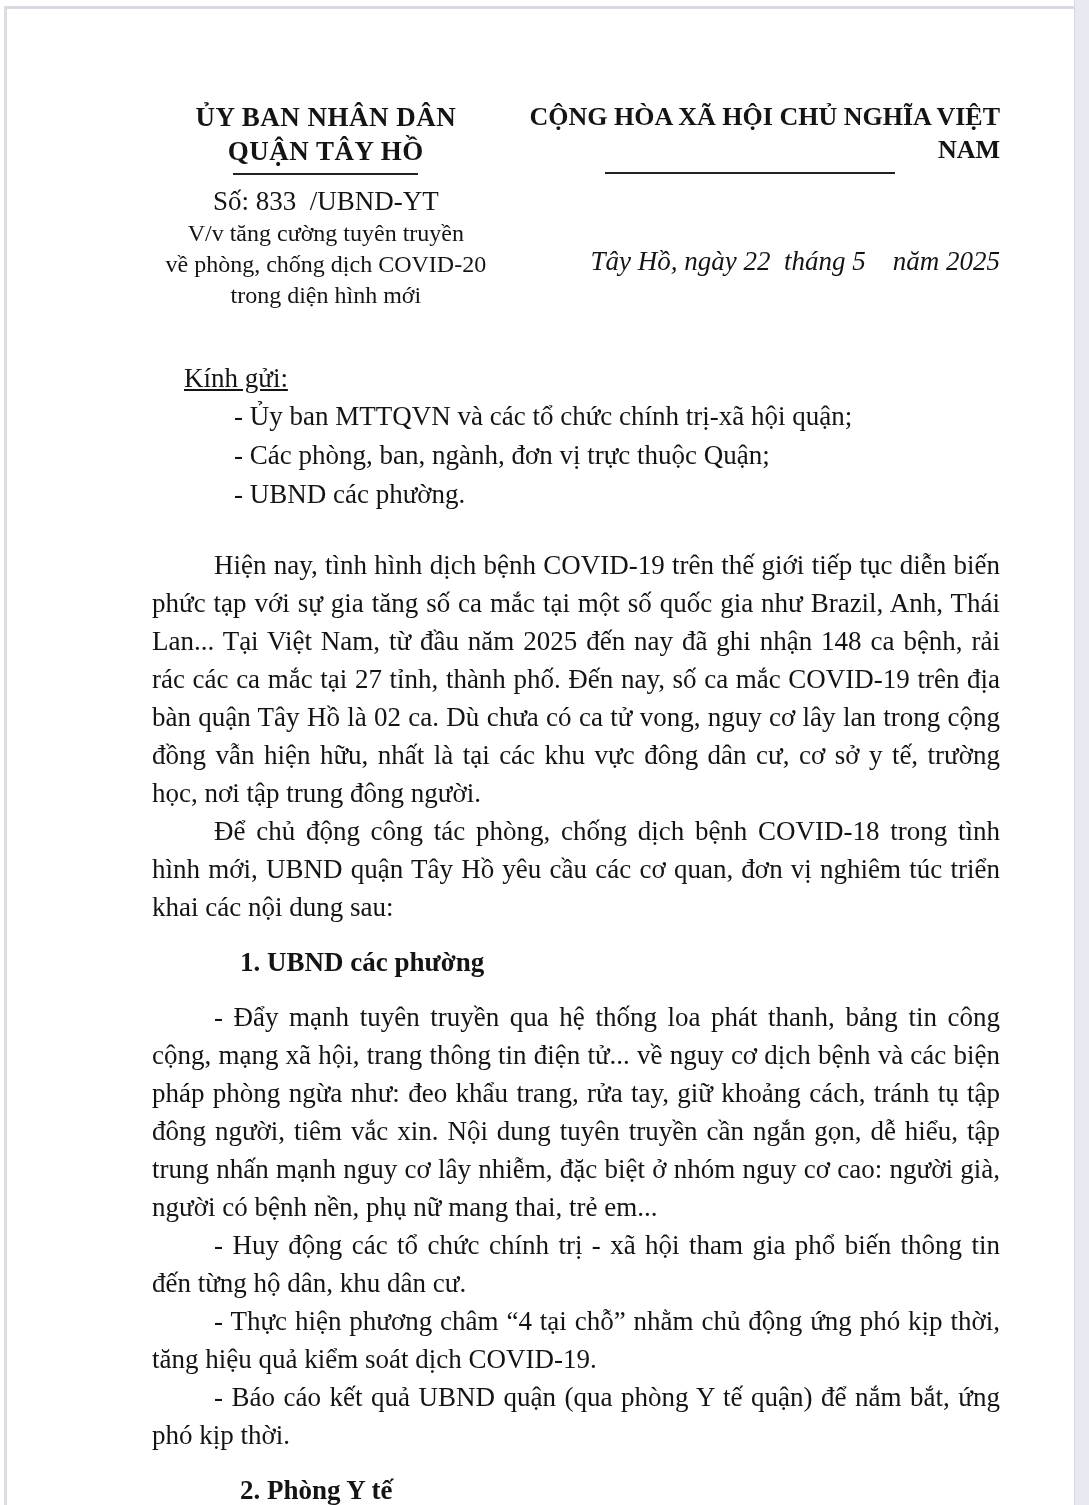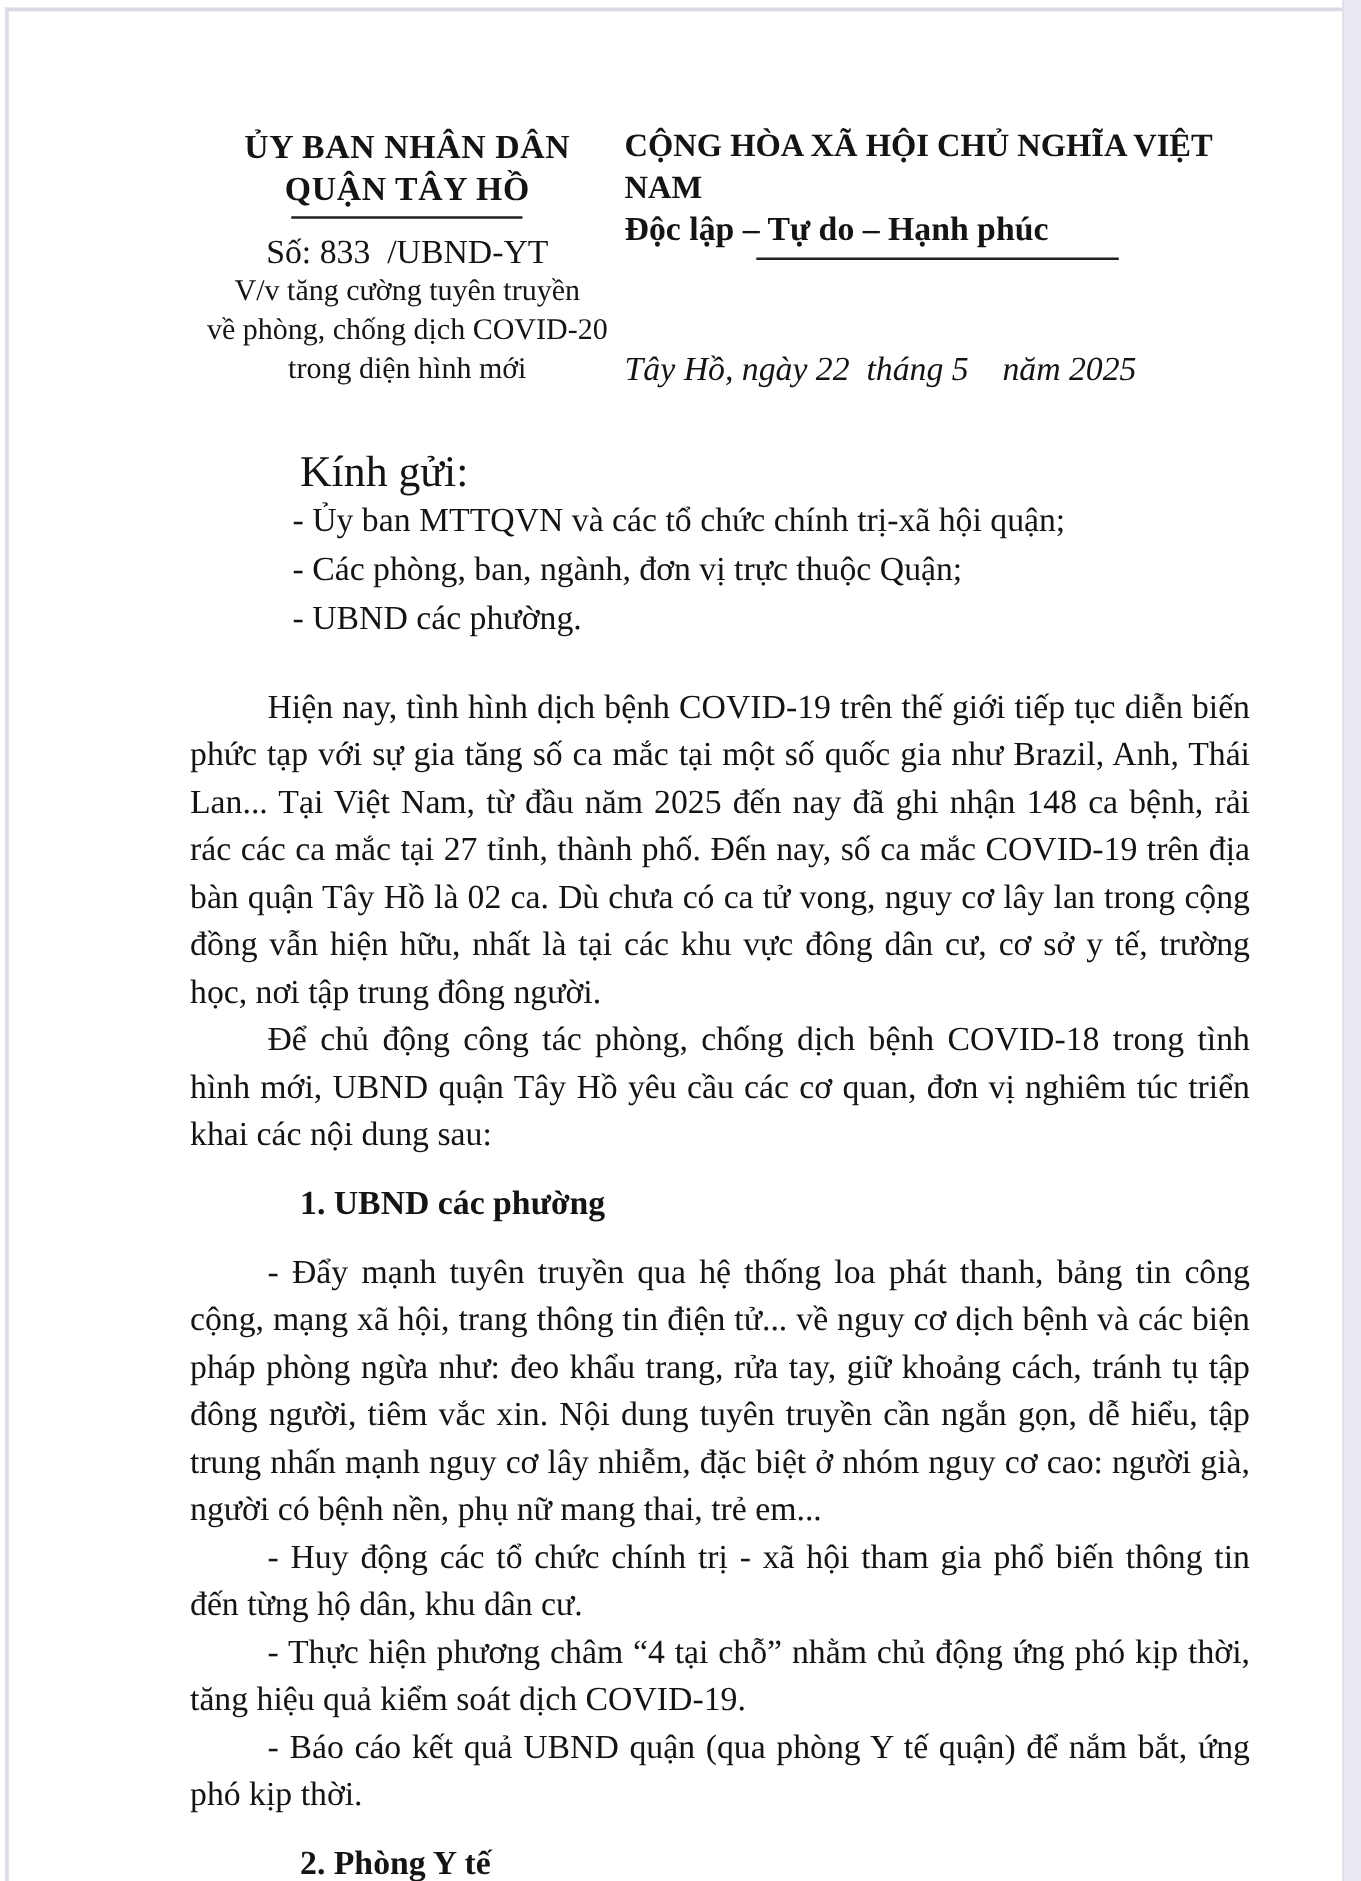--- a/index.html
+++ b/index.html
@@ -41,21 +41,21 @@
     display: flex;
     align-items: flex-start;
   }
   .header-left {
     width: 41%;
     text-align: center;
     flex-shrink: 0;
   }
   .header-right {
     width: 59%;
-    text-align: left;
+    text-align: right;
   }
   .org-parent {
     font-weight: bold;
     font-size: 27px;
     line-height: 34px;
     letter-spacing: 0.5px;
   }
   .org-name {
     font-weight: bold;
     font-size: 27px;
@@ -97,23 +97,24 @@
     font-style: italic;
     font-size: 27px;
     margin-top: 72px;
     white-space: pre-wrap;
   }
   
   .recipients {
     margin-top: 48px;
   }
   .salutation {
-    font-size: 35px;
+    font-size: 27px;
     line-height: 38px;
-    margin-left: 88px;
+    margin-left: 32px;
+    text-decoration: underline;
   }
   .recipient-list {
     margin-left: 82px;
   }
   .recipient-item {
     font-size: 27px;
     line-height: 39px;
   }
   
   .doc-body {
@@ -150,21 +151,20 @@
         <div class="org-parent">ỦY BAN NHÂN DÂN</div>
         <div class="org-name">QUẬN TÂY HỒ</div>
         <div class="rule-short"></div>
         <div class="doc-number">Số: 833  /UBND-YT</div>
         <div class="subject-line">V/v tăng cường tuyên truyền</div>
         <div class="subject-line">về phòng, chống dịch COVID-20</div>
         <div class="subject-line">trong diện hình mới</div>
       </div>
       <div class="header-right">
         <div class="national-title">CỘNG HÒA XÃ HỘI CHỦ NGHĨA VIỆT NAM</div>
-        <div class="motto">Độc lập – Tự do – Hạnh phúc</div>
         <div class="rule-motto"></div>
         <div class="date-line">Tây Hồ, ngày 22  tháng 5    năm 2025</div>
       </div>
     </header>
 
     <section class="recipients">
       <div class="salutation">Kính gửi:</div>
       <div class="recipient-list">
         <div class="recipient-item">- Ủy ban MTTQVN và các tổ chức chính trị-xã hội quận;</div>
         <div class="recipient-item">- Các phòng, ban, ngành, đơn vị trực thuộc Quận;</div>

